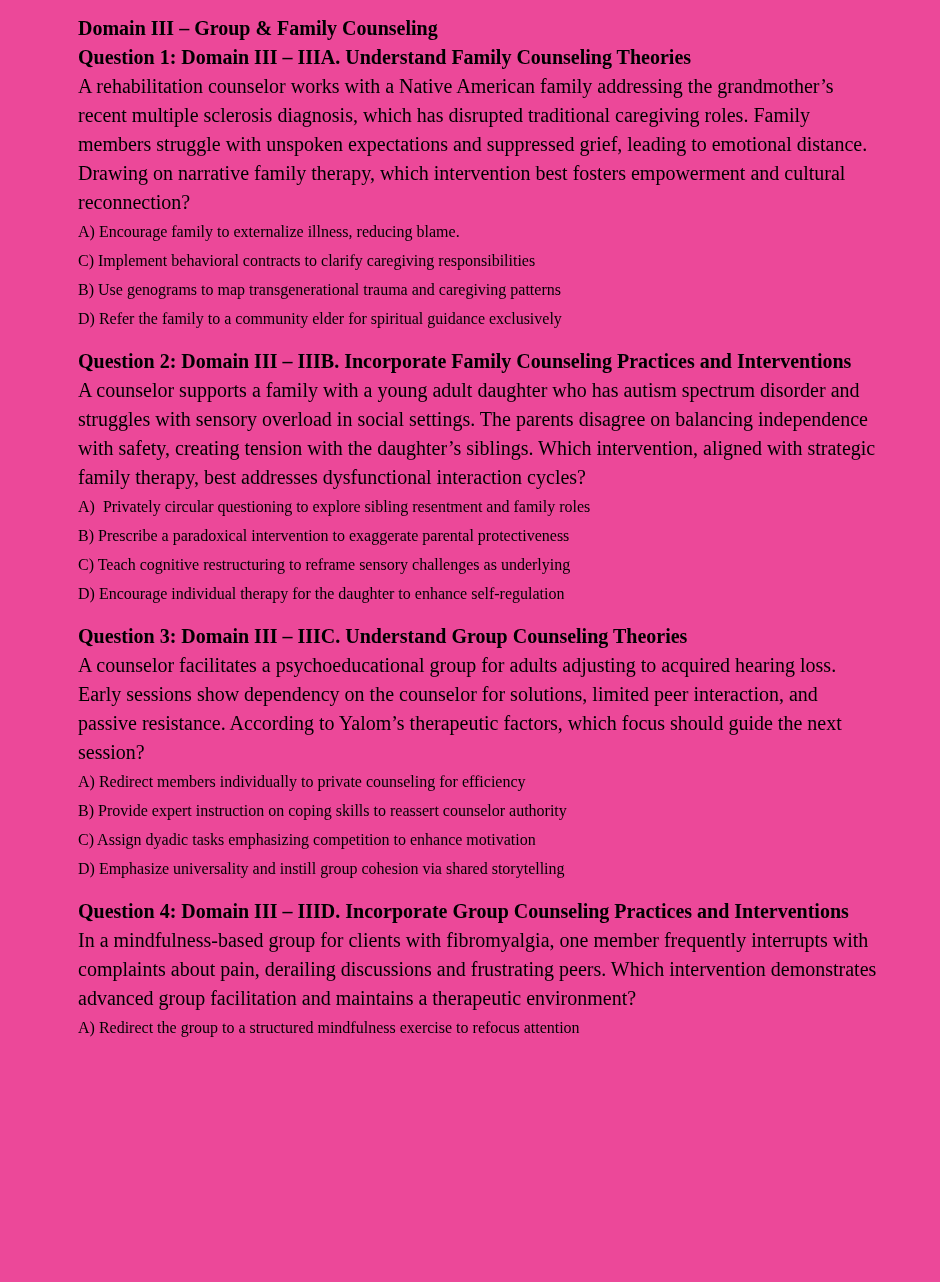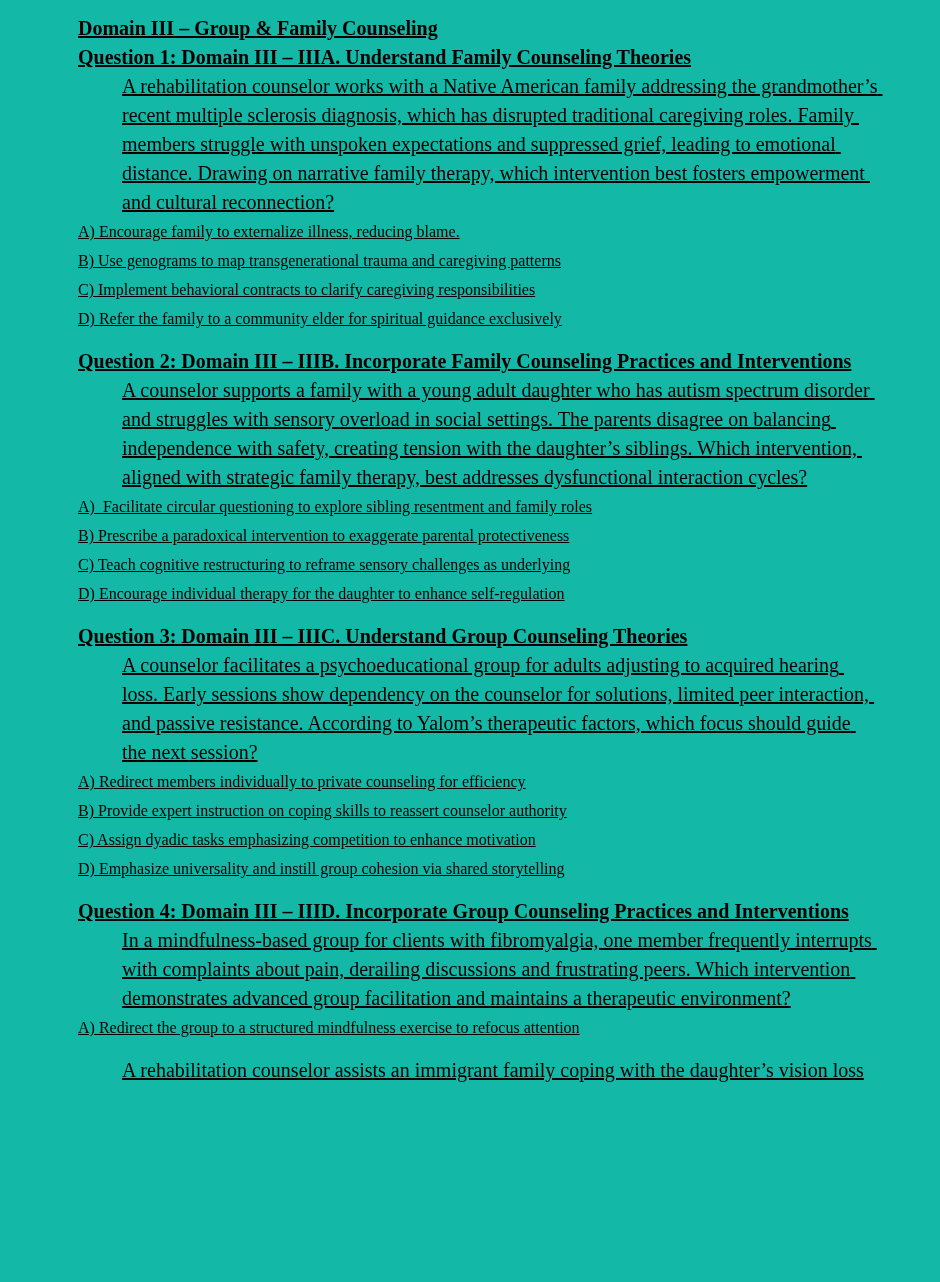--- a/index.html
+++ b/index.html
@@ -15,22 +15,21 @@
     font-family: "Liberation Serif", "DejaVu Serif", serif;
     color: #000000;
     -webkit-font-smoothing: antialiased;
   }
   .page {
     position: relative;
     width: 940px;
     height: 1282px;
     box-sizing: border-box;
     padding: 14px 60px 0 78px;
-    background: #14b8a6;
-    text-decoration: underline;
+    background: #ec4899;
   }
   .doc-body {
     width: 802px;
   }
   .block {
     margin: 0 0 14px 0;
   }
   .block:last-child {
     margin-bottom: 0;
   }
@@ -43,49 +42,48 @@
   }
   .heading {
     font-weight: bold;
   }
   .para {
     font-weight: normal;
     font-size: 20px;
     line-height: 29px;
     text-align: left;
     white-space: pre-wrap;
-    margin-left: 44px;
   }
   .option {
     font-weight: normal;
     font-size: 16px;
     line-height: 29px;
     white-space: pre-wrap;
   }
 </style>
 </head>
 <body>
 
 <div class="page">
   <div class="doc-body">
 
     <div class="block">
       <div class="line heading">Domain III – Group &amp; Family Counseling</div>
       <div class="line heading">Question 1: Domain III – IIIA. Understand Family Counseling Theories</div>
       <div class="para">A rehabilitation counselor works with a Native American family addressing the grandmother’s recent multiple sclerosis diagnosis, which has disrupted traditional caregiving roles. Family members struggle with unspoken expectations and suppressed grief, leading to emotional distance. Drawing on narrative family therapy, which intervention best fosters empowerment and cultural reconnection?</div>
       <div class="option">A) Encourage family to externalize illness, reducing blame.</div>
+      <div class="option">C) Implement behavioral contracts to clarify caregiving responsibilities</div>
       <div class="option">B) Use genograms to map transgenerational trauma and caregiving patterns</div>
-      <div class="option">C) Implement behavioral contracts to clarify caregiving responsibilities</div>
       <div class="option">D) Refer the family to a community elder for spiritual guidance exclusively</div>
     </div>
 
     <div class="block">
       <div class="line heading">Question 2: Domain III – IIIB. Incorporate Family Counseling Practices and Interventions</div>
       <div class="para">A counselor supports a family with a young adult daughter who has autism spectrum disorder and struggles with sensory overload in social settings. The parents disagree on balancing independence with safety, creating tension with the daughter’s siblings. Which intervention, aligned with strategic family therapy, best addresses dysfunctional interaction cycles?</div>
-      <div class="option">A)  Facilitate circular questioning to explore sibling resentment and family roles</div>
+      <div class="option">A)  Privately circular questioning to explore sibling resentment and family roles</div>
       <div class="option">B) Prescribe a paradoxical intervention to exaggerate parental protectiveness</div>
       <div class="option">C) Teach cognitive restructuring to reframe sensory challenges as underlying</div>
       <div class="option">D) Encourage individual therapy for the daughter to enhance self-regulation</div>
     </div>
 
     <div class="block">
       <div class="line heading">Question 3: Domain III – IIIC. Understand Group Counseling Theories</div>
       <div class="para">A counselor facilitates a psychoeducational group for adults adjusting to acquired hearing loss. Early sessions show dependency on the counselor for solutions, limited peer interaction, and passive resistance. According to Yalom’s therapeutic factors, which focus should guide the next session?</div>
       <div class="option">A) Redirect members individually to private counseling for efficiency</div>
       <div class="option">B) Provide expert instruction on coping skills to reassert counselor authority</div>
@@ -93,17 +91,16 @@
       <div class="option">D) Emphasize universality and instill group cohesion via shared storytelling</div>
     </div>
 
     <div class="block">
       <div class="line heading">Question 4: Domain III – IIID. Incorporate Group Counseling Practices and Interventions</div>
       <div class="para">In a mindfulness-based group for clients with fibromyalgia, one member frequently interrupts with complaints about pain, derailing discussions and frustrating peers. Which intervention demonstrates advanced group facilitation and maintains a therapeutic environment?</div>
       <div class="option">A) Redirect the group to a structured mindfulness exercise to refocus attention</div>
     </div>
 
     <div class="block">
-      <div class="para">A rehabilitation counselor assists an immigrant family coping with the daughter’s vision loss</div>
     </div>
 
   </div>
 </div>
 
 </body></html>

